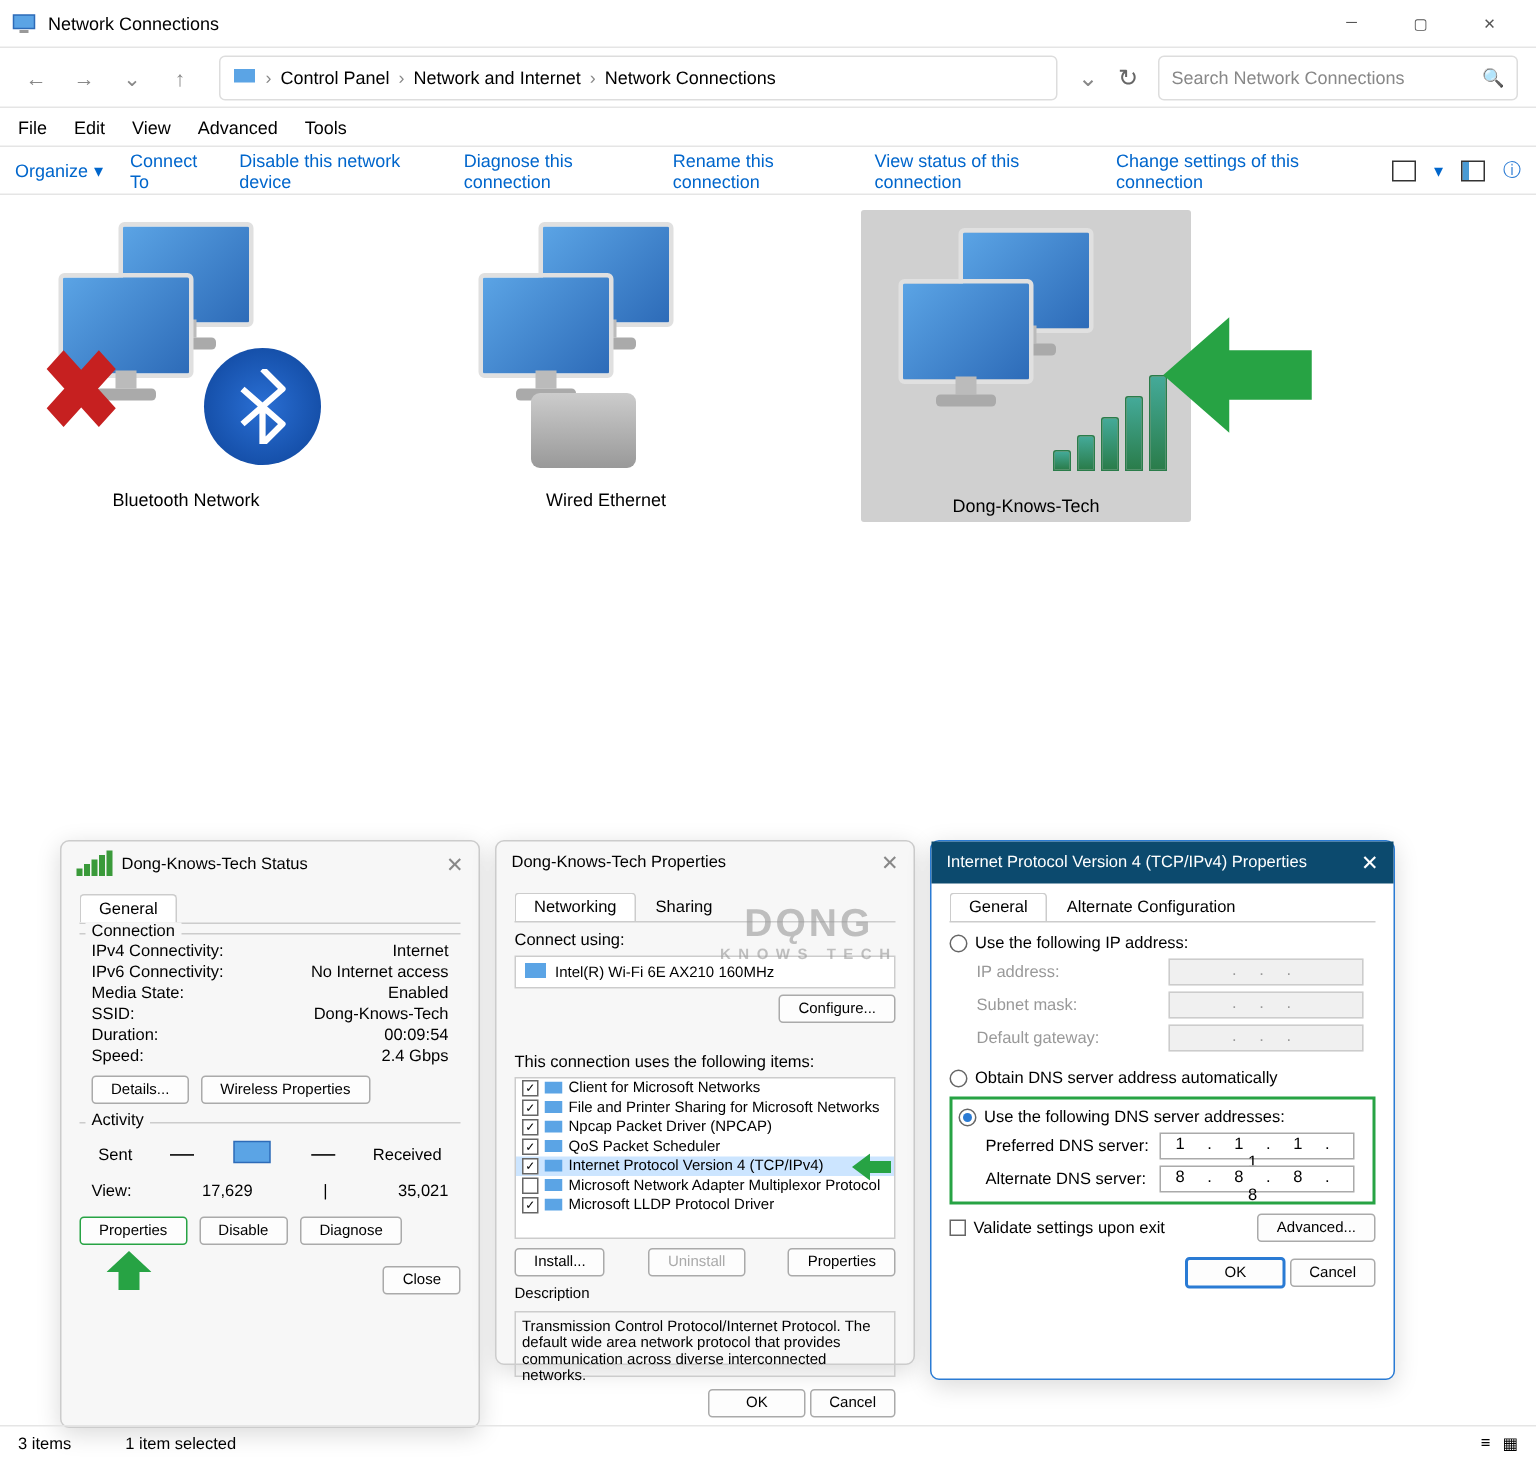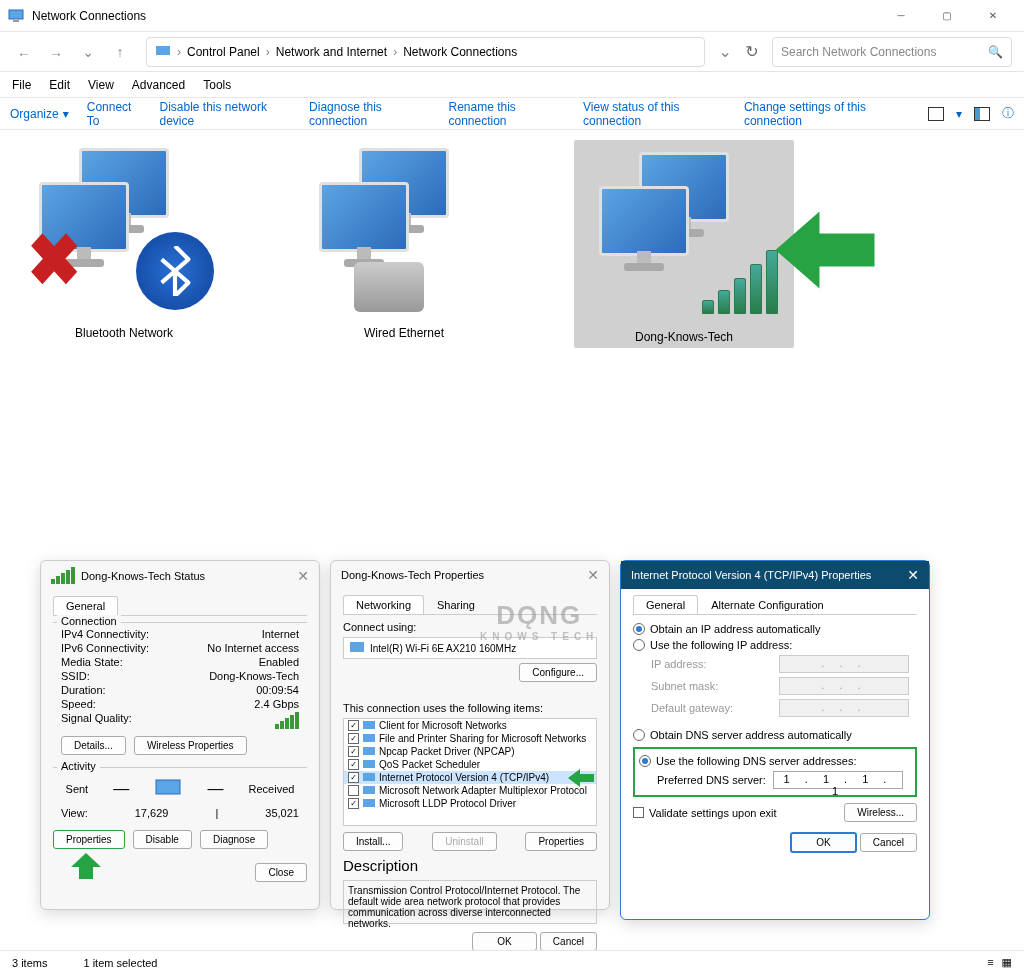--- a/index.html
+++ b/index.html
@@ -59,21 +59,21 @@
 .big-arrow svg { width: 110px; height: 110px; }
 
 
 .dialogs { position: absolute; top: 430px; left: 40px; display: flex; gap: 10px; }
 .dialog { background: #f7f7f7; border: 1px solid #ccc; border-radius: 6px; box-shadow: 0 4px 16px rgba(0,0,0,0.15); font-size: 11px; }
 .dialog-title { padding: 6px 10px; display: flex; align-items: center; gap: 6px; font-size: 11px; }
 .dialog-title .close { margin-left: auto; color: #888; font-size: 14px; }
 .dialog-body { padding: 6px 12px 10px; }
 
 
-.status-dialog { width: 280px; height: 350px; }
+.status-dialog { width: 280px; height: 392px; }
 .tabs { display: flex; border-bottom: 1px solid #ccc; margin-bottom: 6px; }
 .tab { padding: 3px 12px; border: 1px solid #ccc; border-bottom: none; background: #fff; font-size: 11px; border-radius: 3px 3px 0 0; }
 .tab.inactive { background: transparent; border-color: transparent; }
 .field-group { border-top: 1px solid #ccc; padding-top: 4px; margin-top: 4px; position: relative; }
 .field-group-label { position: absolute; top: -8px; left: 4px; background: #f7f7f7; padding: 0 4px; font-size: 11px; }
 .field-row { display: flex; justify-content: space-between; padding: 1px 8px; font-size: 11px; }
 .sig-bars { display: inline-flex; align-items: flex-end; gap: 1px; }
 .sig-bars span { width: 4px; background: #3a9a3a; }
 .sig-bars span:nth-child(1){height:5px}.sig-bars span:nth-child(2){height:8px}.sig-bars span:nth-child(3){height:11px}.sig-bars span:nth-child(4){height:14px}.sig-bars span:nth-child(5){height:17px}
 .btn { background: #fdfdfd; border: 1px solid #aaa; border-radius: 3px; padding: 3px 12px; font-size: 10px; display: inline-block; cursor: pointer; }
@@ -259,30 +259,20 @@
               <span>Dong-Knows-Tech</span>
             </div>
           <div class="field-row">
               <span>Duration:</span>
               <span>00:09:54</span>
             </div>
           <div class="field-row">
               <span>Speed:</span>
               <span>2.4 Gbps</span>
             </div>
-          <div class="field-row">
-              <span>Signal Quality:</span>
-              <span class="sig-bars">
-                <span></span>
-                <span></span>
-                <span></span>
-                <span></span>
-                <span></span>
-              </span>
-            </div>
           <div class="btn-row" style="padding-left:8px">
             <span class="btn">Details...</span>
             <span class="btn">Wireless Properties</span>
           </div>
         </div>
         <div class="field-group" style="margin-top:12px">
             <span class="field-group-label">Activity</span>
           <div class="activity-box">
             <span>Sent</span>
             <span style="font-size:16px">—</span>
@@ -382,44 +372,40 @@
                 <rect width="12" height="8" fill="#5ba4e5"></rect>
               </svg>
               <span>Microsoft LLDP Protocol Driver</span>
             </div>
           </div>
         <div class="btn-row" style="justify-content:space-between">
           <span class="btn">Install...</span>
           <span class="btn" style="color:#aaa">Uninstall</span>
           <span class="btn">Properties</span>
         </div>
-        <div style="margin-top:6px;font-size:15px">Description</div>
+        <div style="margin-top:6px;font-size:10px">Description</div>
         <div class="desc-box">Transmission Control Protocol/Internet Protocol. The default wide area network protocol that provides communication across diverse interconnected networks.</div>
         <div style="text-align:right;margin-top:8px">
           <span class="btn" style="padding:3px 24px">OK</span>
           <span class="btn">Cancel</span>
         </div>
       </div>
     </div>
 
     <div class="dialog tcpip-dialog">
       <div class="dialog-title">
         <span>Internet Protocol Version 4 (TCP/IPv4) Properties</span>
         <span class="close">✕</span>
       </div>
       <div class="dialog-body">
         <div class="tabs">
           <div class="tab">General</div>
           <div class="tab inactive">Alternate Configuration</div>
         </div>
         <div class="radio">
-            <span class="radio-dot on"></span>
-            <span>Obtain an IP address automatically</span>
-          </div>
-        <div class="radio">
             <span class="radio-dot"></span>
             <span>Use the following IP address:</span>
           </div>
         <div class="ip-field disabled">
             <span>IP address:</span>
             <div class="ip-input disabled">. . .</div>
           </div>
         <div class="ip-field disabled">
             <span>Subnet mask:</span>
             <div class="ip-input disabled">. . .</div>
@@ -434,28 +420,32 @@
             <span>Obtain DNS server address automatically</span>
           </div>
         <div class="green-box">
           <div class="radio">
               <span class="radio-dot on"></span>
               <span>Use the following DNS server addresses:</span>
             </div>
           <div class="ip-field">
               <span>Preferred DNS server:</span>
               <div class="ip-input">1 . 1 . 1 . 1</div>
+            </div>
+          <div class="ip-field">
+              <span>Alternate DNS server:</span>
+              <div class="ip-input">8 . 8 . 8 . 8</div>
             </div>
         </div>
         <div style="display:flex;justify-content:space-between;align-items:center;margin-top:6px">
           <label class="radio">
               <span class="chk"></span>
               <span>Validate settings upon exit</span>
             </label>
-          <span class="btn">Wireless...</span>
+          <span class="btn">Advanced...</span>
         </div>
         <div style="text-align:right;margin-top:10px">
           <span class="btn default" style="padding:3px 24px">OK</span>
           <span class="btn">Cancel</span>
         </div>
       </div>
     </div>
   </div>
 
   <div class="watermark">

